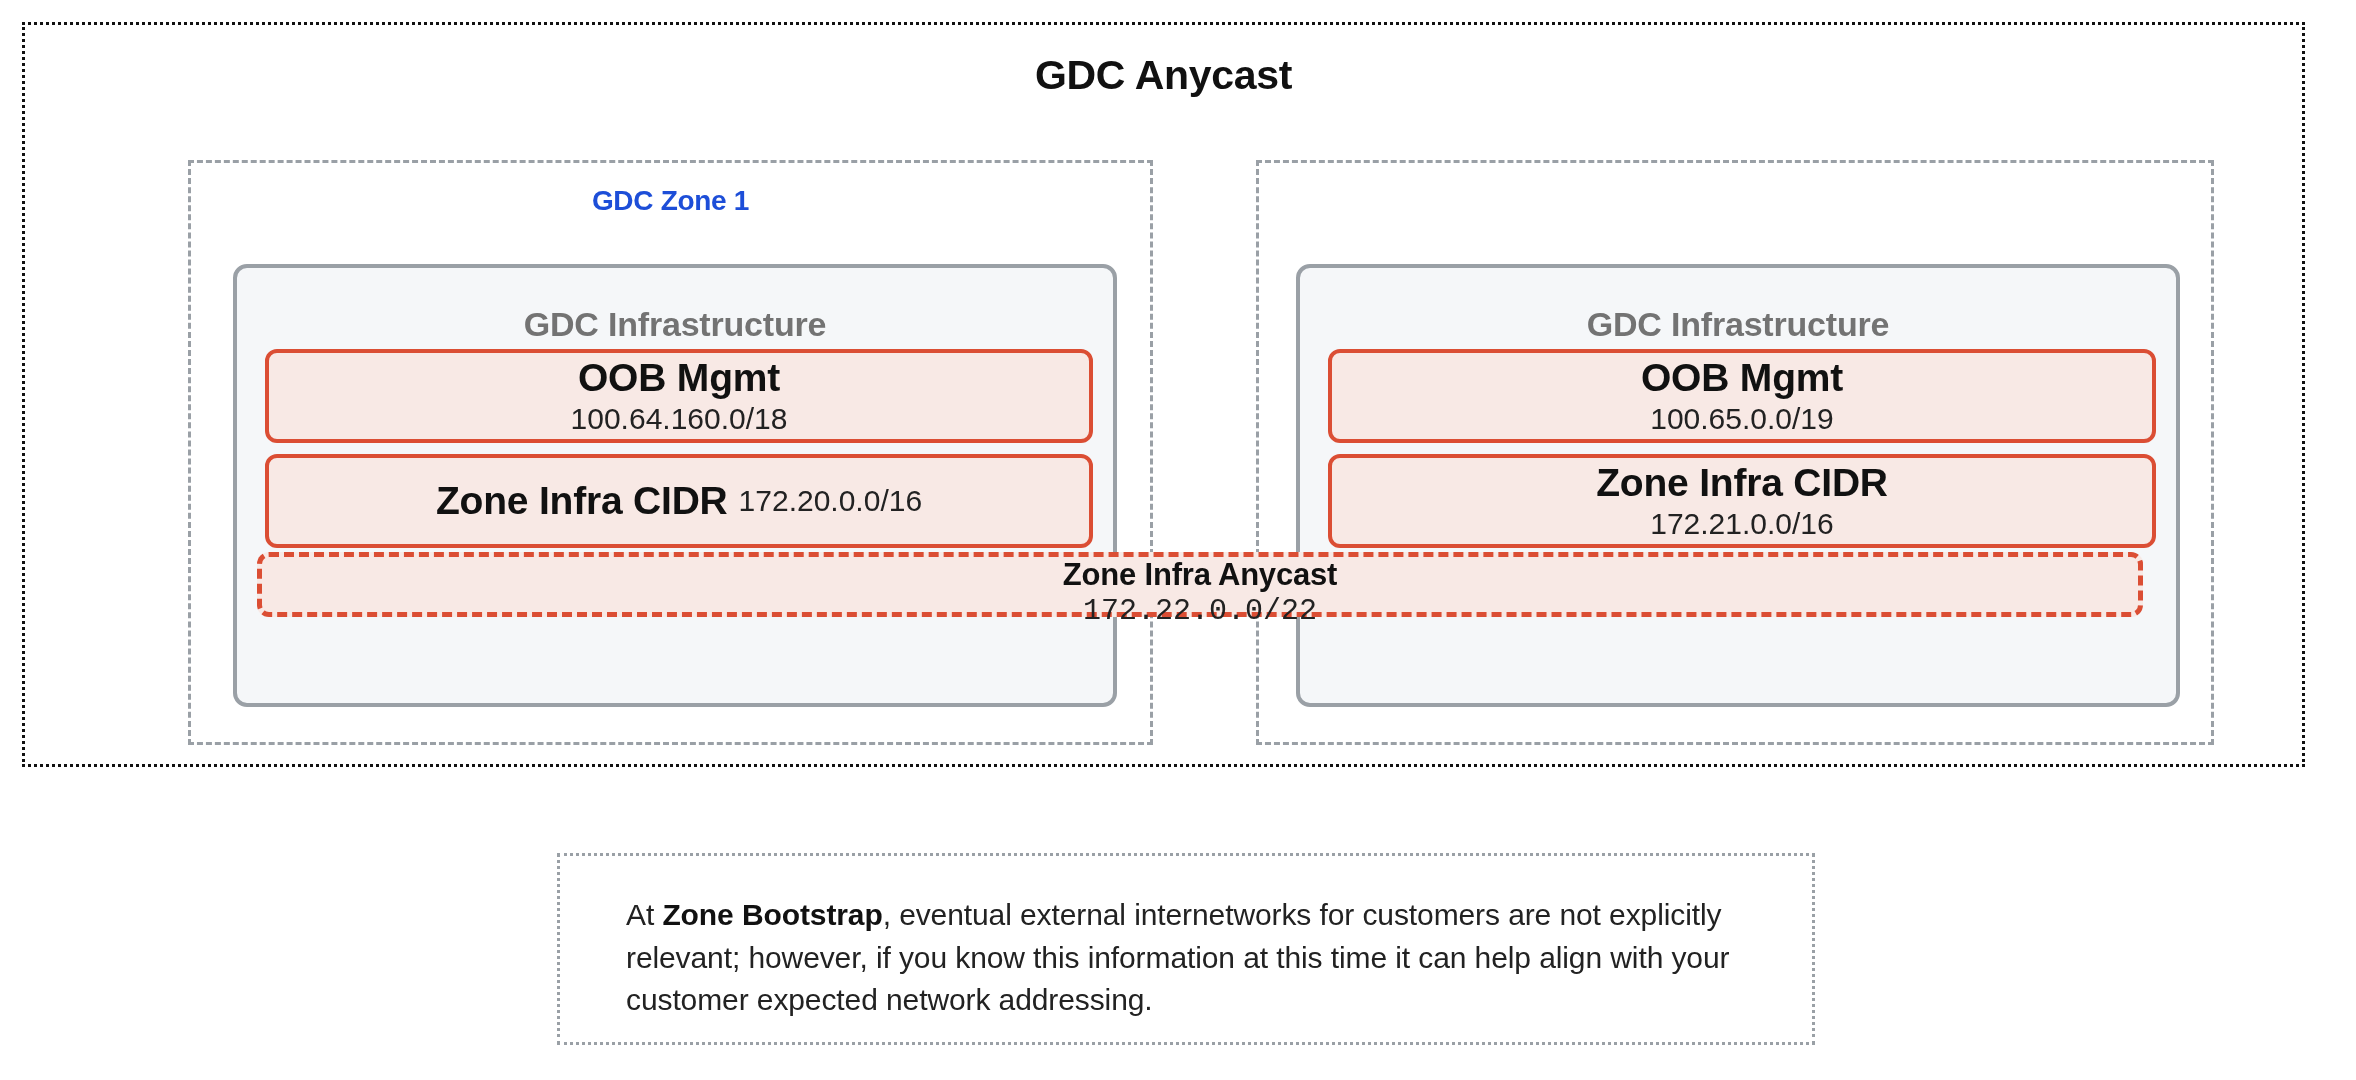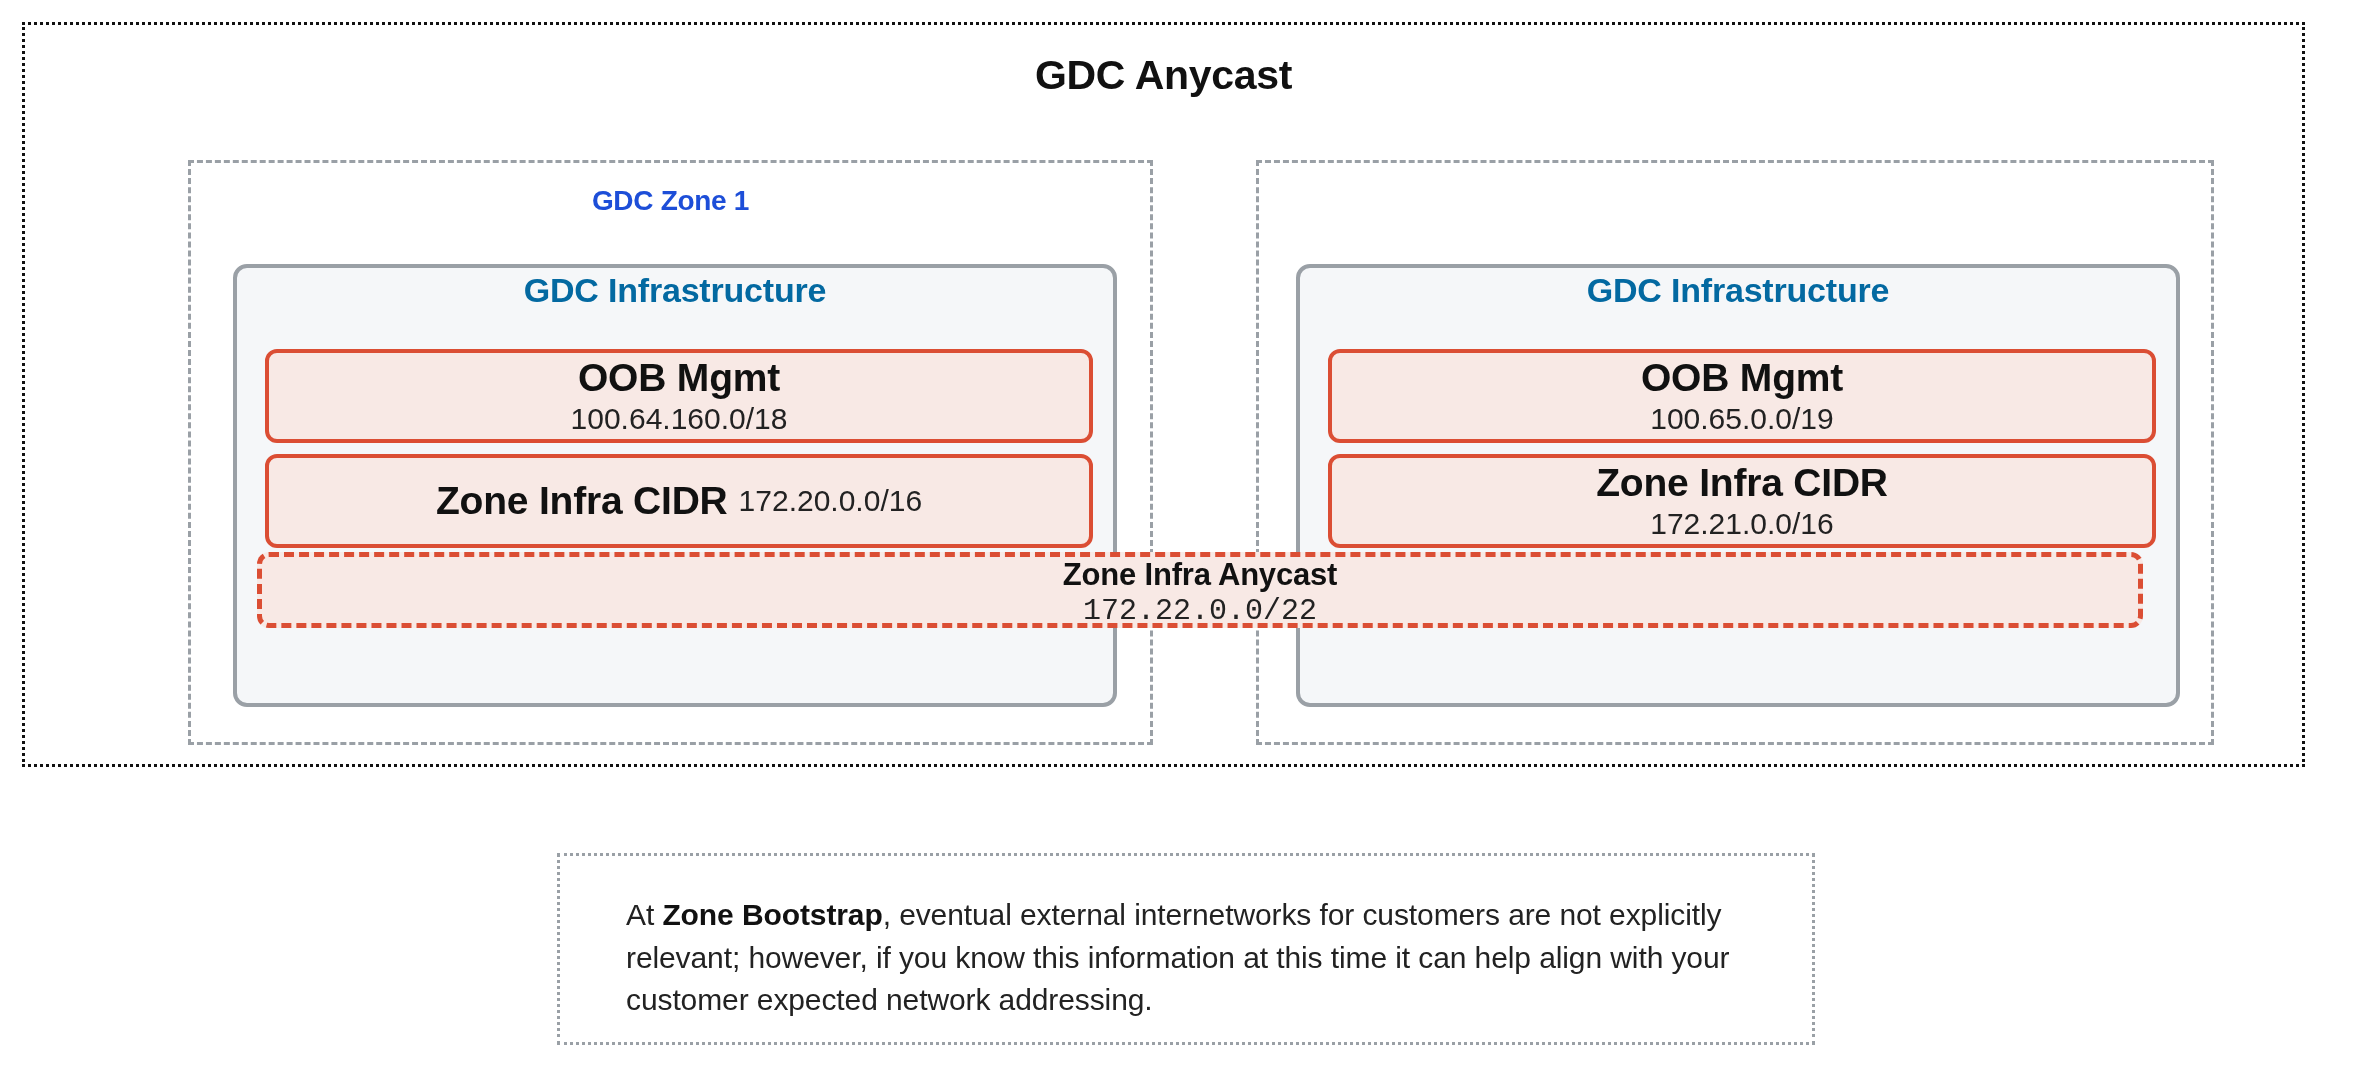--- a/index.html
+++ b/index.html
@@ -81,27 +81,27 @@
     border: 4px solid #9aa0a6;
     border-radius: 14px;
     box-sizing: border-box;
     background: #f5f7f9;
   }
   .zone-2 .infra { left: 37px; width: 884px; }
 
   .infra-title {
     position: absolute;
     left: 0;
-    top: 3px;
+    top: 37px;
     width: 100%;
     text-align: center;
     font-size: 34px;
     font-weight: bold;
     letter-spacing: -0.2px;
-    color: #0369a1;
+    color: #737373;
   }
 
   
   .netbox {
     position: absolute;
     left: 28px;
     width: 828px;
     box-sizing: border-box;
     background: #f8e9e5;
     border: 4px solid #db4e34;
@@ -133,21 +133,21 @@
 
   .nb-oob   { top: 81px;  height: 94px; }
   .nb-cidr  { top: 186px; height: 94px; }
 
   
   .anycast {
     position: absolute;
     left: 232px;
     top: 527px;
     width: 1886px;
-    height: 76px;
+    height: 65px;
     box-sizing: border-box;
     background: #f8e9e5;
     border: 5px dashed #db4e34;
     border-radius: 12px;
     display: flex;
     flex-direction: column;
     align-items: center;
     justify-content: space-between;
     text-align: center;
     z-index: 5;

